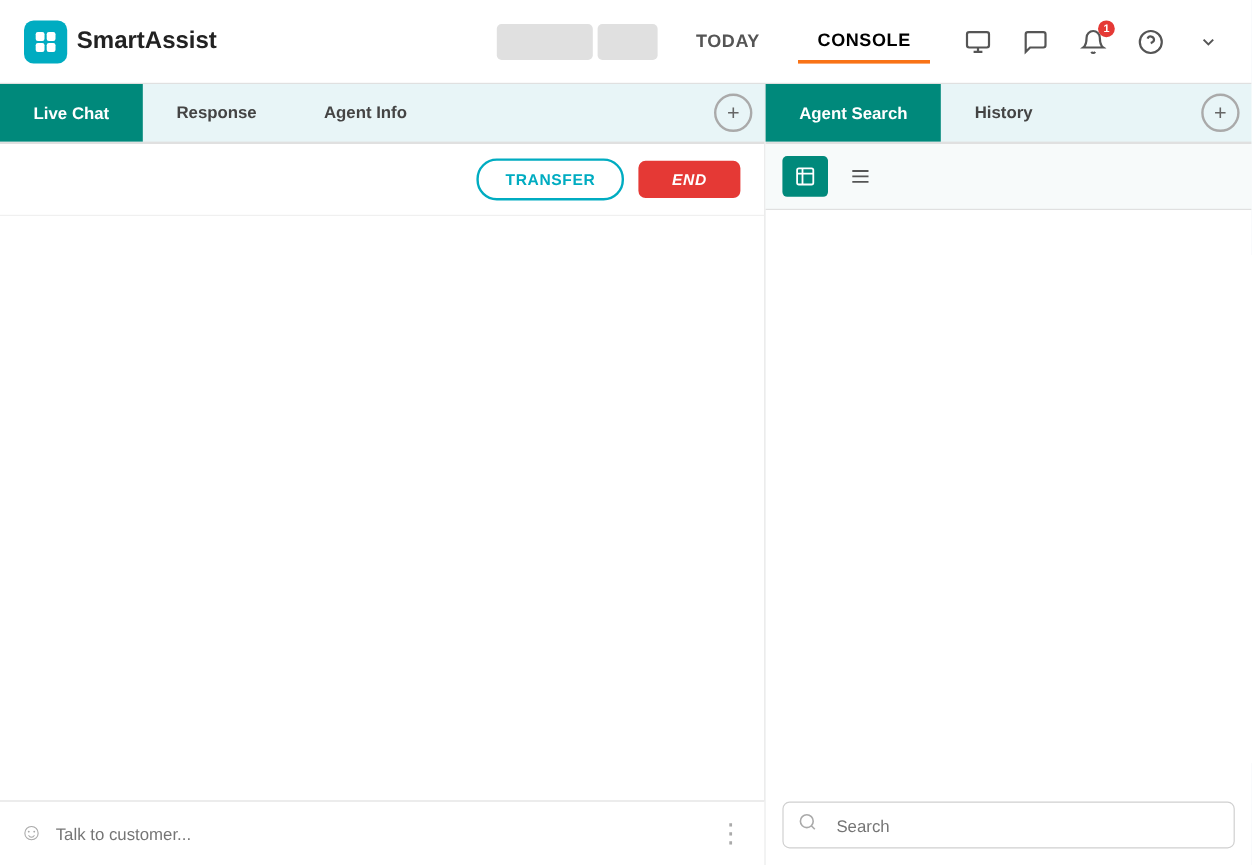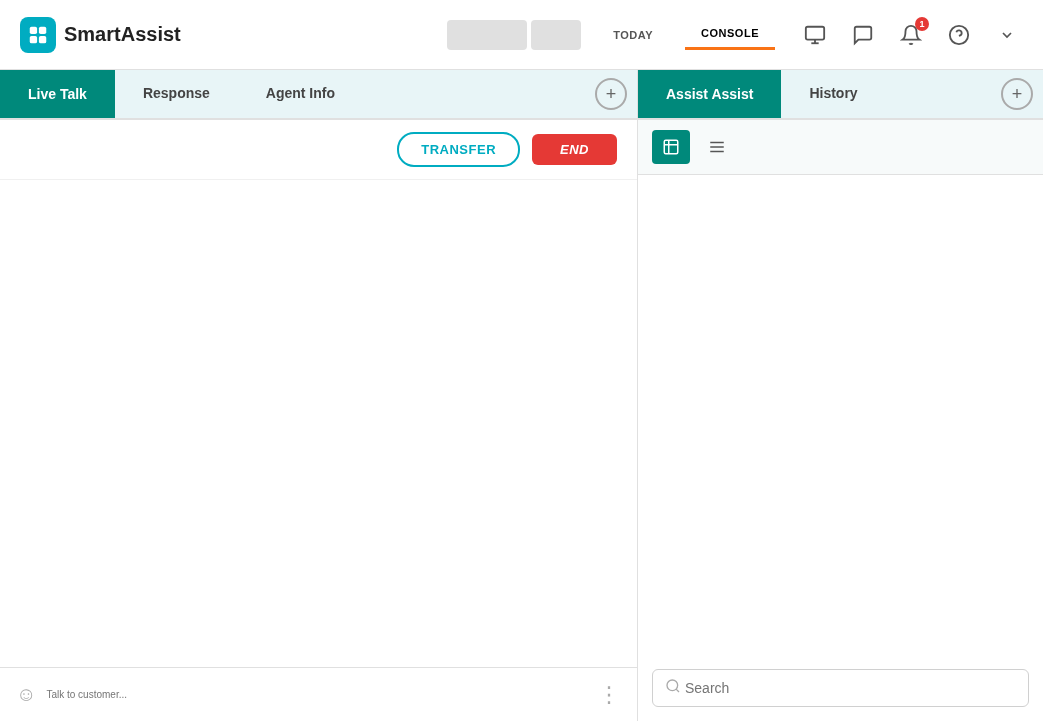--- a/index.html
+++ b/index.html
@@ -44,21 +44,21 @@
     .header-placeholder {
       width: 80px;
       height: 30px;
       background: #e0e0e0;
       border-radius: 4px;
     }
     .header-placeholder.small {
       width: 50px;
     }
     .nav-link {
-      font-size: 11px;
+      font-size: 15px;
       font-weight: 600;
       color: #555;
       padding: 8px 16px;
       cursor: pointer;
       text-decoration: none;
       letter-spacing: 0.5px;
     }
     .nav-link.active {
       color: #000000;
       border-bottom: 3px solid #f97316;
@@ -208,21 +208,21 @@
       display: flex;
       align-items: center;
       padding: 0 16px;
       gap: 10px;
       background: #fff;
     }
     .chat-input-bar input {
       flex: 1;
       border: none;
       outline: none;
-      font-size: 10px;
+      font-size: 14px;
       color: #4d7c0f;
       background: transparent;
     }
     .chat-input-icon {
       color: #aaa;
       font-size: 20px;
       cursor: pointer;
     }
     .chat-input-more {
       color: #aaa;
@@ -266,21 +266,21 @@
     }
 
     
     .search-bar {
       margin: 10px 14px 14px;
       display: flex;
       align-items: center;
       border: 1px solid #d0d0d0;
       border-radius: 6px;
       padding: 8px 12px;
-      gap: 4px;
+      gap: 16px;
       background: #fff;
     }
     .search-bar input {
       flex: 1;
       border: none;
       outline: none;
       font-size: 14px;
       color: #888;
       background: transparent;
     }
@@ -352,21 +352,21 @@
     </div>
   </div>
 </div>
 
 <div class="main">
 
   <div class="left-panel">
 
     <div class="tabs">
       <div class="tab active">
-        <span>Live Talk</span>
+        <span>Live Chat</span>
       </div>
       <div class="tab">
         <span>Response</span>
       </div>
       <div class="tab">
         <span>Agent Info</span>
       </div>
       <div class="tab-add">+</div>
     </div>
 
@@ -381,21 +381,21 @@
       <span class="chat-input-icon">☺</span>
       <input type="text" placeholder="Talk to customer..." style="">
       <span class="chat-input-more">⋮</span>
     </div>
   </div>
 
   <div class="right-panel">
 
     <div class="tabs">
       <div class="tab active">
-        <span>Assist Assist</span>
+        <span>Agent Search</span>
       </div>
       <div class="tab">
         <span>History</span>
       </div>
       <div class="tab-add">+</div>
     </div>
 
     <div class="agent-toolbar">
       <div class="agent-tool-btn active">
         <svg width="18" height="18" viewBox="0 0 24 24" fill="white">

